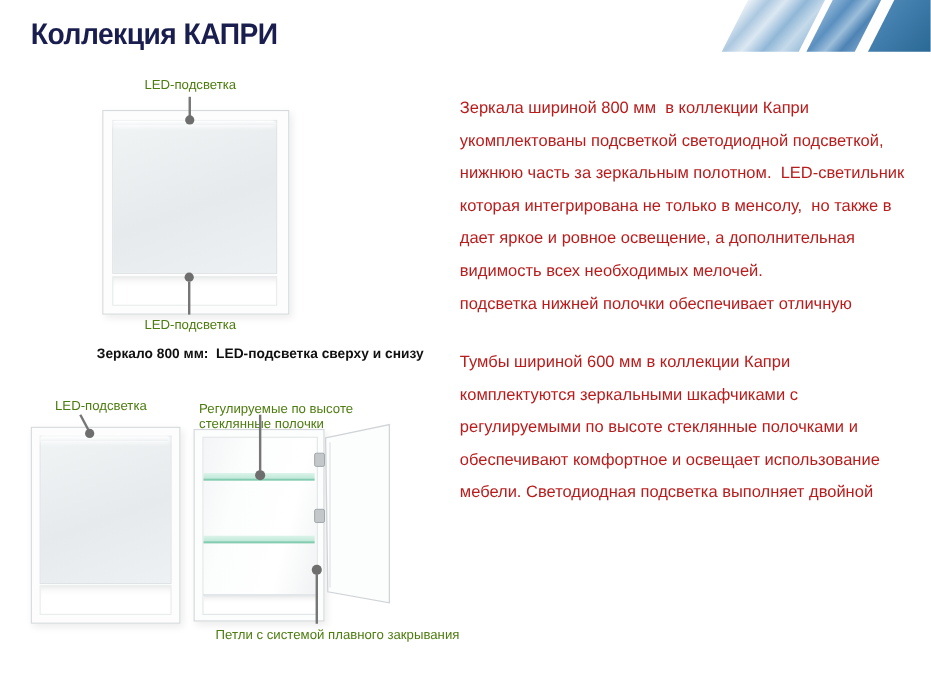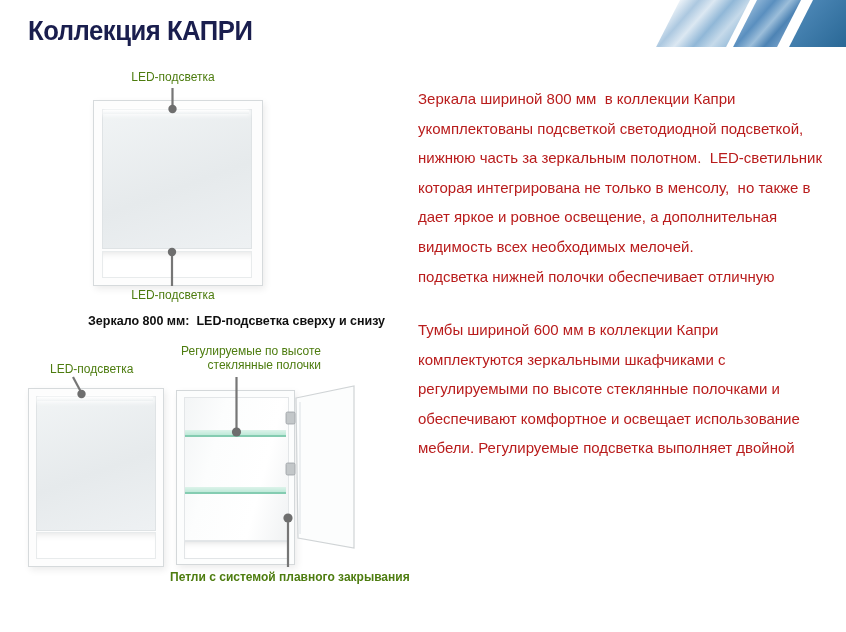--- a/index.html
+++ b/index.html
@@ -106,21 +106,21 @@
   <div class="led-strip" style="left:9px;top:9px;width:146px;"></div>
   <div class="mirror-shelf" style="left:8px;top:150px;width:148px;height:25px;"></div>
 </div>
 
 <div class="abs fig-label center" style="left:113px;top:288px;width:120px;">LED-подсветка</div>
 
 <div class="abs" id="caption-mirror-800">Зеркало 800 мм:  LED-подсветка сверху и снизу</div>
 
 <div class="abs fig-label" style="left:50px;top:362px;">LED-подсветка</div>
 
-<div class="abs fig-label" style="left:181px;top:344px;text-align:right;"><div>Регулируемые по высоте</div><div>стеклянные полочки</div></div>
+<div class="abs fig-label" style="left:181px;top:364px;"><div>Регулируемые по высоте</div><div>стеклянные полочки</div></div>
 
 <div class="abs mirror" style="left:28px;top:388px;width:134px;height:177px;">
   <div class="mirror-glass" style="left:7px;top:7px;width:118px;height:133px;"></div>
   <div class="led-strip" style="left:8px;top:8px;width:116px;"></div>
   <div class="mirror-shelf" style="left:7px;top:143px;width:118px;height:25px;"></div>
 </div>
 
 <div class="abs" id="cabinet-body">
   <div id="cabinet-interior"></div>
   <div class="glass-shelf" style="top:39px;"></div>
@@ -145,31 +145,31 @@
   <line x1="73" y1="377" x2="81" y2="392" stroke="#767676" stroke-width="2.2"></line>
   <circle cx="81.5" cy="394" r="4.2" fill="#6e6e6e"></circle>
 
   <line x1="236.5" y1="377" x2="236.5" y2="428" stroke="#767676" stroke-width="2.2"></line>
   <circle cx="236.5" cy="432" r="4.6" fill="#6e6e6e"></circle>
 
   <circle cx="288" cy="518" r="4.6" fill="#6e6e6e"></circle>
   <line x1="288" y1="522" x2="288" y2="567" stroke="#767676" stroke-width="2.2"></line>
 </svg>
 
-<div class="abs fig-label" style="left:170px;top:570px;font-weight:bold;">Петли с системой плавного закрывания</div>
+<div class="abs fig-label" style="left:196px;top:570px;">Петли с системой плавного закрывания</div>
 
 <div class="abs body-text" style="top:84px;">
     <div>Зеркала шириной 800 мм  в коллекции Капри</div>
     <div>укомплектованы подсветкой светодиодной подсветкой,</div>
     <div>нижнюю часть за зеркальным полотном.  LED-светильник</div>
     <div>которая интегрирована не только в менсолу,  но также в</div>
     <div>дает яркое и ровное освещение, а дополнительная</div>
     <div>видимость всех необходимых мелочей.</div>
     <div>подсветка нижней полочки обеспечивает отличную</div>
   </div>
 
 <div class="abs body-text" style="top:315px;">
     <div>Тумбы шириной 600 мм в коллекции Капри</div>
     <div>комплектуются зеркальными шкафчиками с</div>
     <div>регулируемыми по высоте стеклянные полочками и</div>
     <div>обеспечивают комфортное и освещает использование</div>
-    <div>мебели. Регулируемые подсветка выполняет двойной</div>
+    <div>мебели. Светодиодная подсветка выполняет двойной</div>
   </div>
 
 </body></html>

